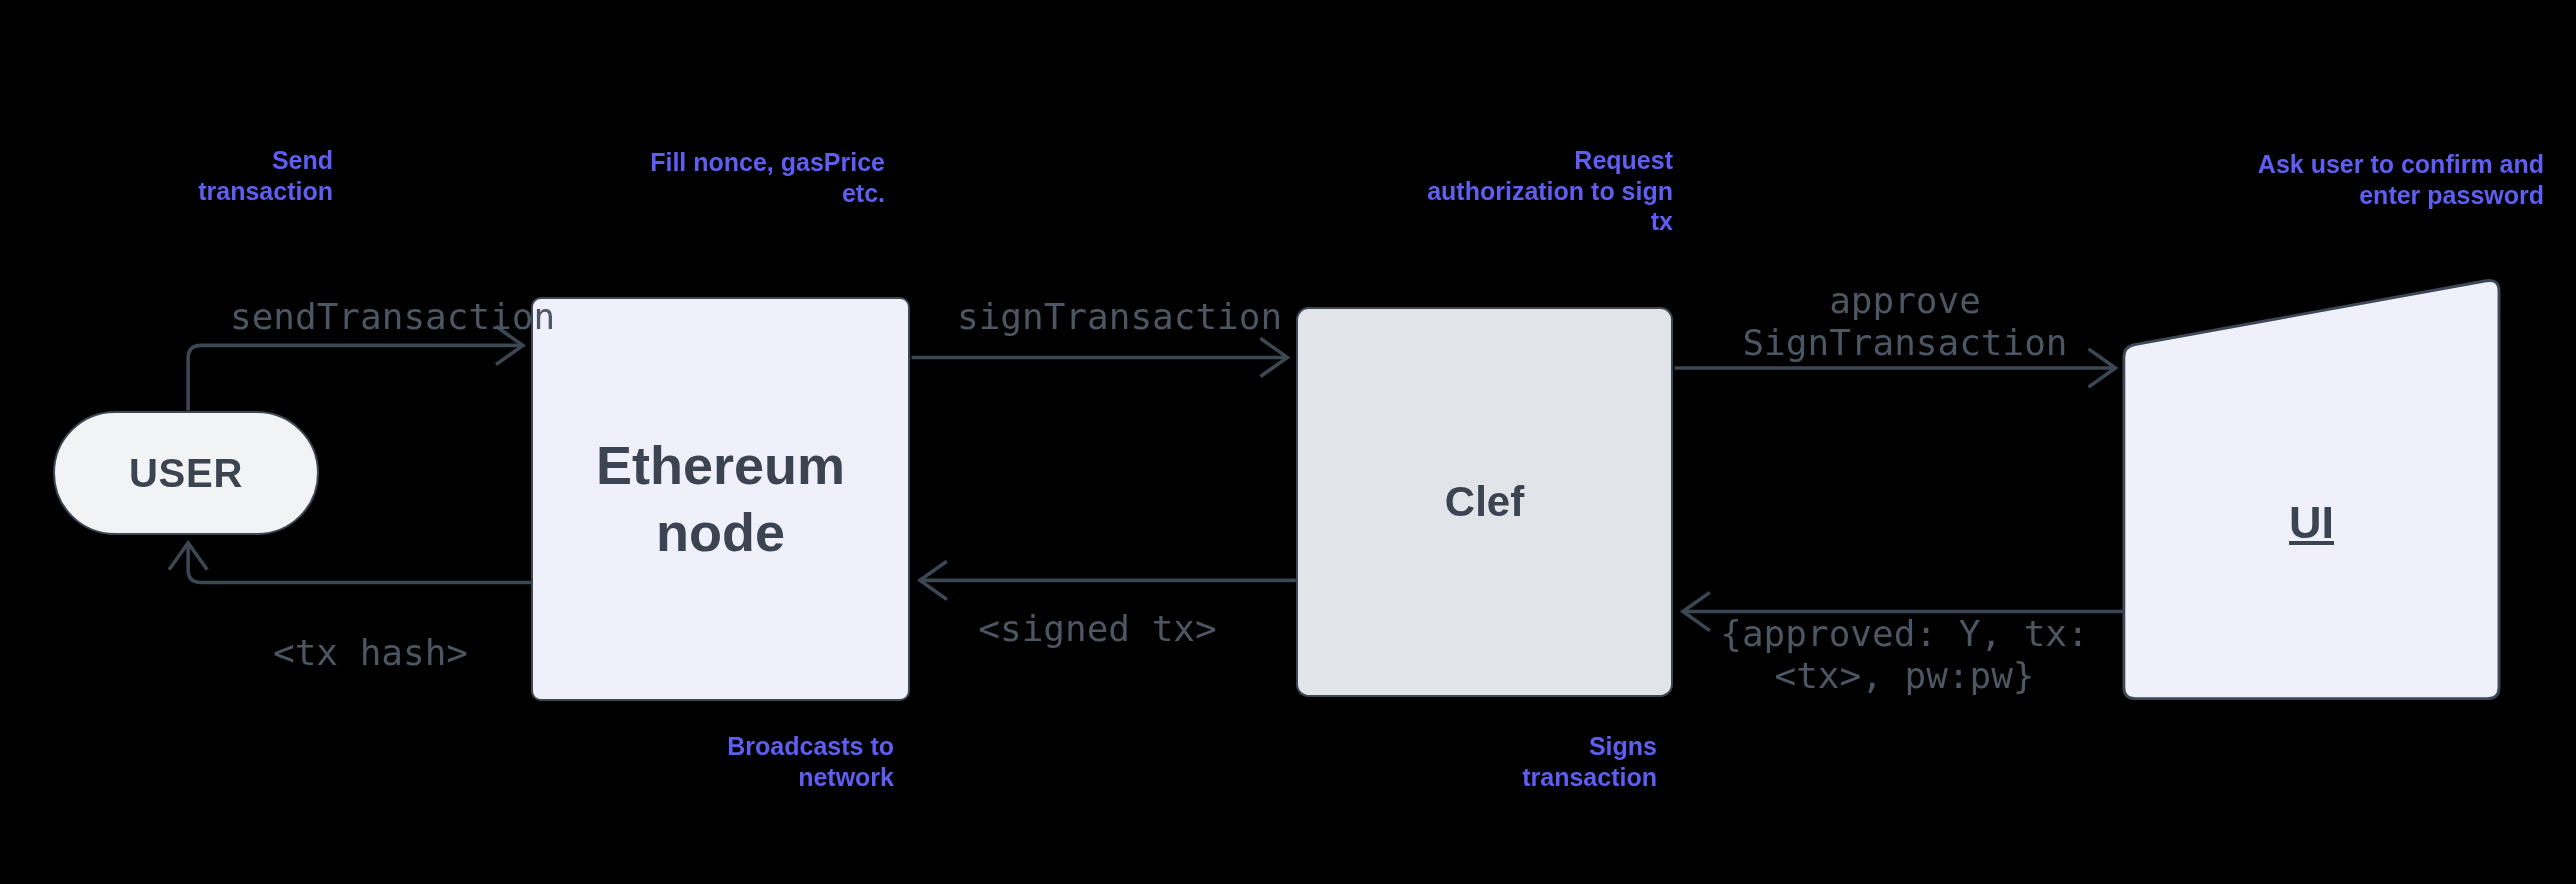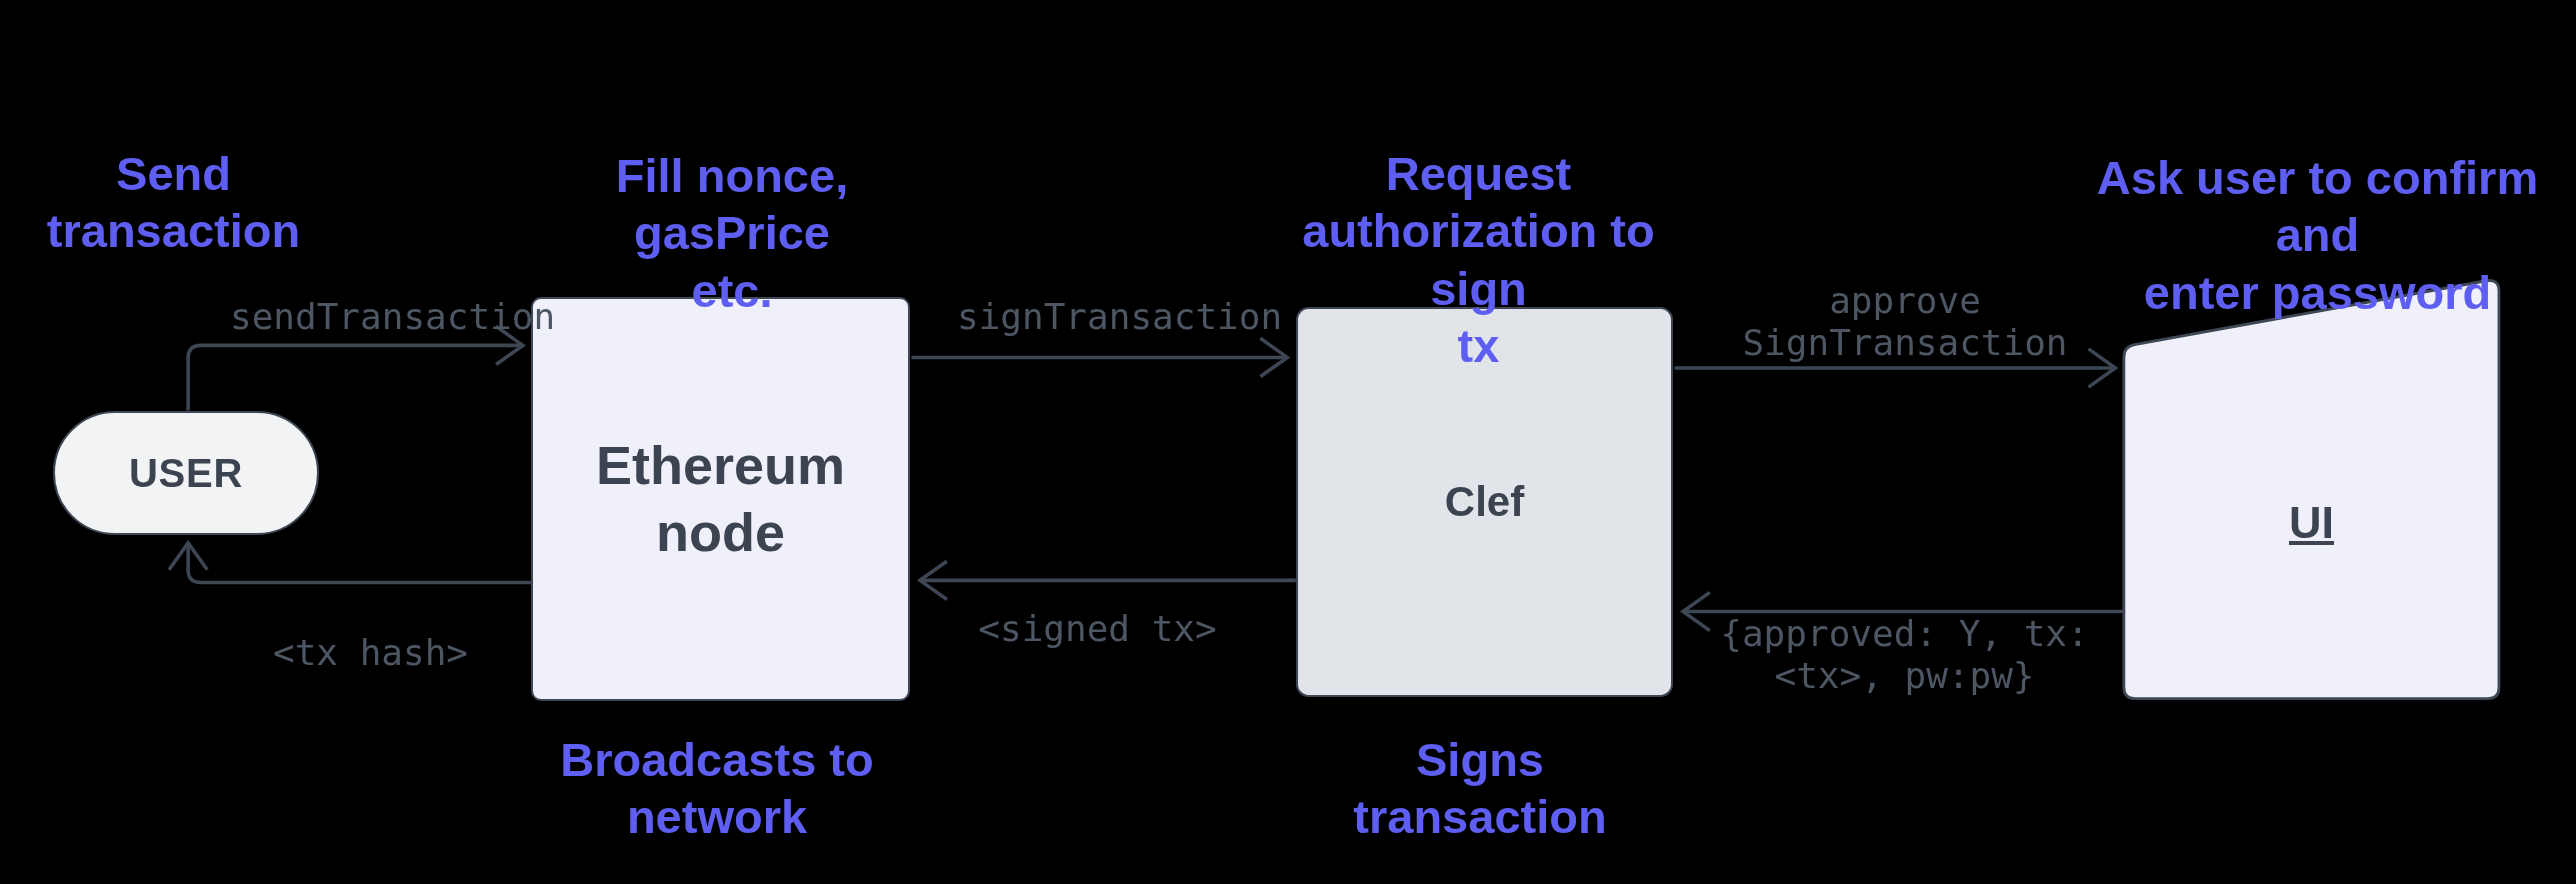--- a/index.html
+++ b/index.html
@@ -19,23 +19,23 @@
     background:var(--bg);
     position:relative;
     overflow:hidden;
     font-family:"Liberation Sans", sans-serif;
   }
   .layer{position:absolute;inset:0;width:2576px;height:884px;}
   .caption{
     position:absolute;
     color:var(--accent);
     font-weight:bold;
-    font-size:47px;
+    font-size:25px;
     line-height:1.22;
-    text-align:center;
+    text-align:right;
     white-space:pre-line;
   }
   .mono-label{
     position:absolute;
     color:var(--mono-text);
     font-family:"DejaVu Sans Mono", monospace;
     font-size:36px;
     line-height:1.18;
     text-align:center;
     white-space:pre-line;
@@ -113,21 +113,21 @@
 </svg>
 
 <div class="node node-user">USER</div>
 <div class="node node-ethereum">Ethereum
 node</div>
 <div class="node node-clef">Clef</div>
 <div class="node-ui-label">UI</div>
 
 <div class="caption" style="left:14px;top:145px;width:319px;">Send
 transaction</div>
-<div class="caption" style="left:555px;top:147px;width:354px;">Fill nonce, gasPrice
+<div class="caption" style="left:531px;top:147px;width:354px;">Fill nonce, gasPrice
 etc.</div>
 <div class="caption" style="left:1284px;top:145px;width:389px;">Request
 authorization to sign
 tx</div>
 <div class="caption" style="left:2091px;top:149px;width:453px;">Ask user to confirm and
 enter password</div>
 <div class="caption" style="left:540px;top:731px;width:354px;">Broadcasts to
 network</div>
 <div class="caption" style="left:1303px;top:731px;width:354px;">Signs
 transaction</div>

